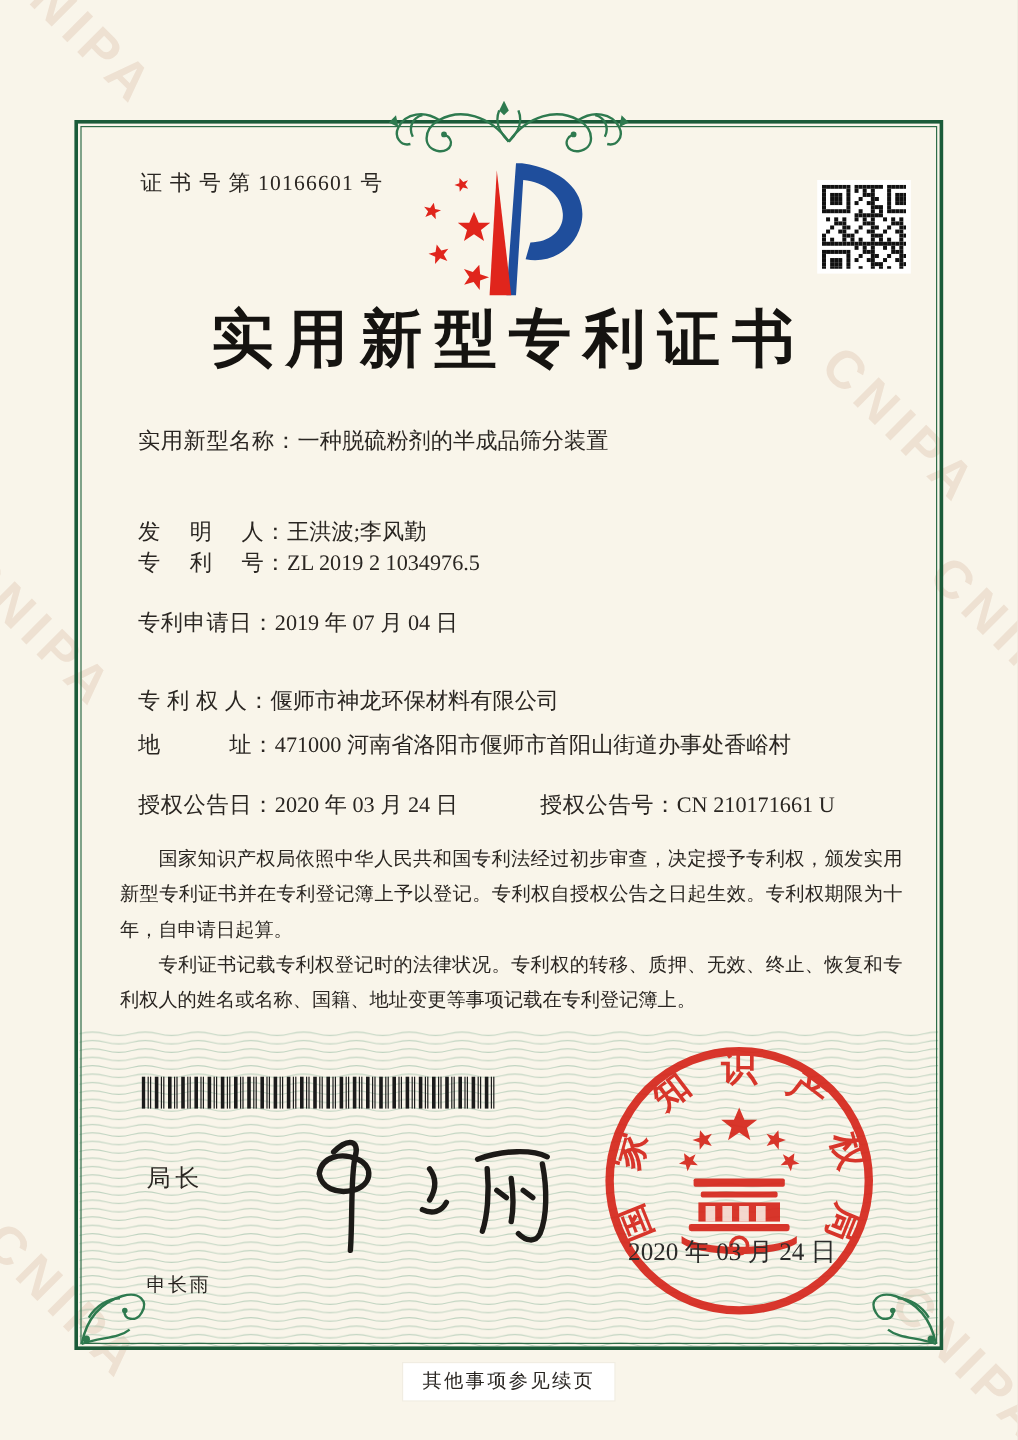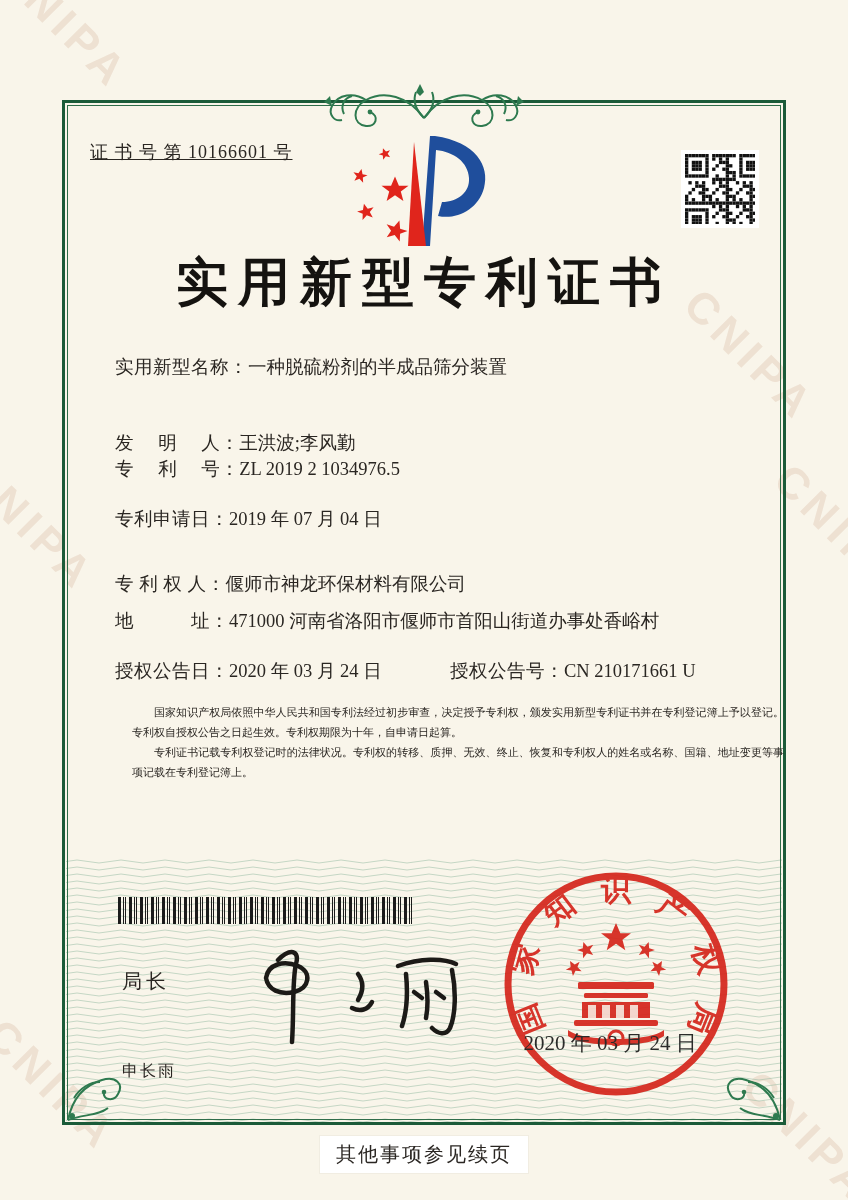--- a/index.html
+++ b/index.html
@@ -29,53 +29,53 @@
     border:3px solid #1b5b39;
   }
   .frame-inner {
     position:absolute; left:2px; top:2px; right:2px; bottom:2px;
     border:1px solid #2f6d49;
   }
   
   .deco { position:absolute; pointer-events:none; }
   
   .cert-no {
-    position:absolute; left:90px; top:140px; font-size:18px; letter-spacing:1px;text-decoration:underline;
+    position:absolute; left:117px; top:140px; font-size:18px; letter-spacing:1px;
   }
   .logo { position:absolute; left:338px; top:128px; }
   .qr   { position:absolute; left:681px; top:150px; background:#fff; padding:4px; }
   .title {
     position:absolute; left:0; top:248px; width:100%; text-align:center;
     font-size:52px; font-weight:bold; letter-spacing:10px; color:#151310;
   }
   
   .row { position:absolute; left:115px; right:70px; font-size:18.5px; white-space:nowrap; }
   .r1{ top:354px; } .r2{ top:430px; } .r3{ top:456px; } .r4{ top:506px; }
   .r5{ top:571px; } .r6{ top:608px; } .r7{ top:658px; }
   .row .lbl { letter-spacing:0.5px; }
   .r7 .pair2 { position:absolute; left:335px; top:0; }
   
   .paras {
     position:absolute; left:100px; top:702px; width:652px;
-    font-size:11px; line-height:1.83; text-align:justify;margin-left:32px;
+    font-size:16px; line-height:1.83; text-align:justify;
   }
   .paras p { text-indent:2em; }
   
   .barcode { position:absolute; left:118px; top:897px; }
   .seal { position:absolute; left:498px; top:872px; }
   .sig-title { position:absolute; left:122px; top:968px; font-size:20px; letter-spacing:4px; }
   .sig-name  { position:absolute; left:122px; top:1061px; font-size:16px; letter-spacing:2px; }
   .signature { position:absolute; left:240px; top:930px; }
   .page-no {
     position:absolute; left:0; top:1092px; width:100%; text-align:center;
     font-size:16px; letter-spacing:2px; color:#2a2622;margin-top:47px;
   }
   .cont-note {
     position:absolute; left:50%; top:1136px; transform:translateX(-50%);
-    background:#ffffff; padding:5px 16px; font-size:20px; letter-spacing:2px;
+    background:#ffffff; padding:5px 16px; font-size:16px; letter-spacing:2px;
     box-shadow:0 0 0 1px rgba(0,0,0,0.03);
   }
 </style>
 </head>
 <body>
 
 <div class="page">
 
   <div class="wm wm1">CNIPA</div>
   <div class="wm wm2">CNIPA</div>

